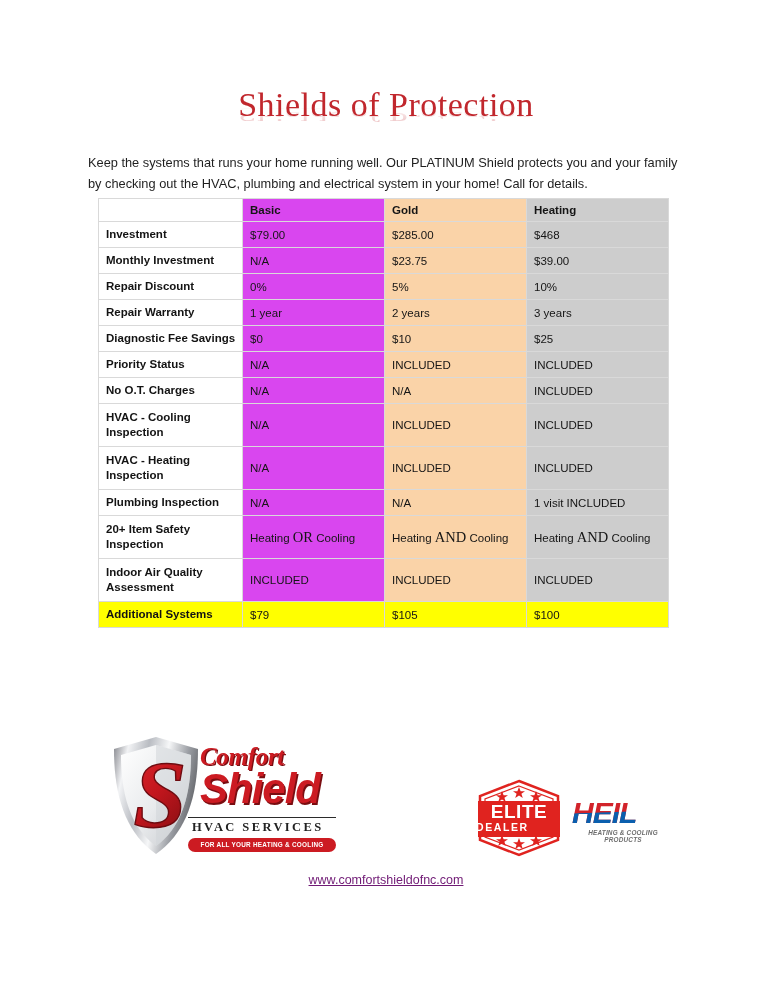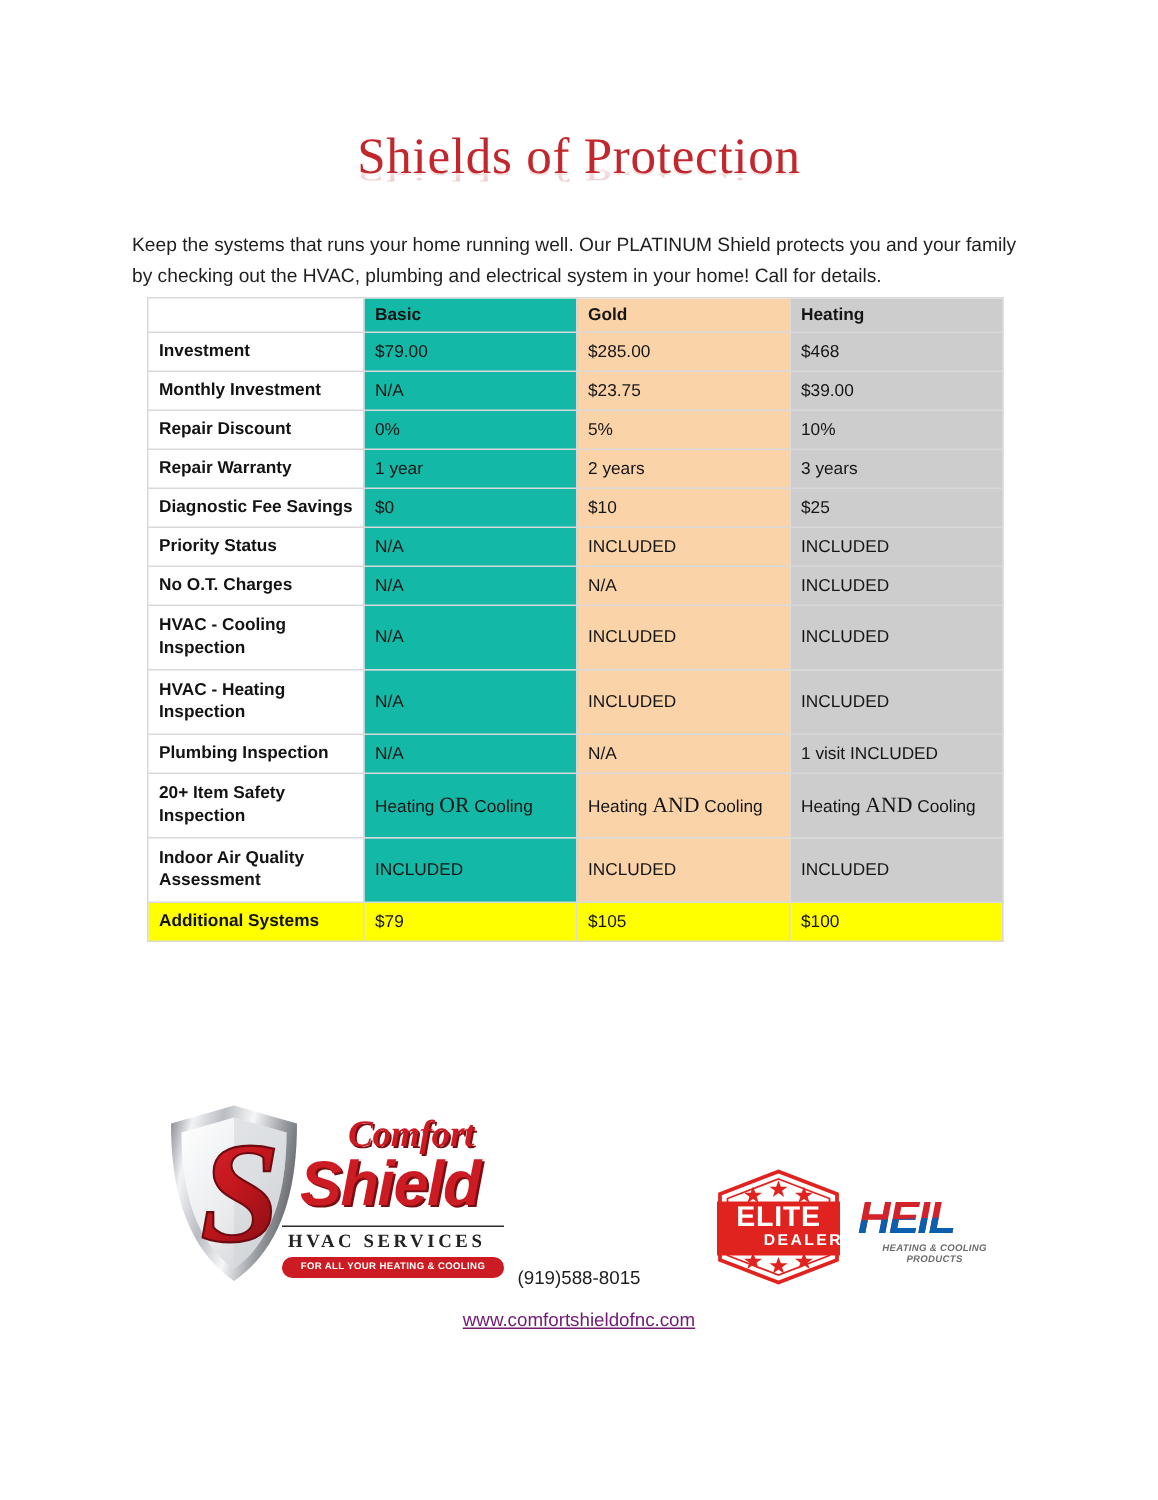--- a/index.html
+++ b/index.html
@@ -87,21 +87,21 @@
   .col-basic { width: 142px; }
   .col-gold  { width: 142px; }
   .col-plat  { width: 142px; }
 
   .cell-label {
     background: #ffffff;
     font-weight: bold;
     color: #131313;
     line-height: 15px;
   }
-  .cell-basic { background: #14b8a6; color: #151515; }
+  .cell-basic { background: #d946ef; color: #151515; }
   .cell-gold  { background: #fad3a8; color: #151515; }
   .cell-plat  { background: #cdcdcd; color: #151515; }
 
   .plan-table tr.head-row .cell-label { background: #ffffff; }
   .plan-table tr.head-row td { font-weight: bold; }
 
   .plan-table tr.highlight-row td {
     background: #ffff00 !important;
     font-weight: bold;
   }
@@ -147,21 +147,20 @@
     position: absolute;
     left: 22px;
     top: 4px;
     font-family: "Liberation Serif", serif;
     font-style: italic;
     font-weight: bold;
     font-size: 25px;
     color: #cc1b22;
     text-shadow: 1.2px 1.2px 0 #7a0d11;
     letter-spacing: -0.3px;
-    margin-left: 32px;
   }
   .cs-shield {
     position: absolute;
     left: 6px;
     top: 26px;
     font-family: Liberation Sans, sans-serif;
     font-style: italic;
     font-weight: bold;
     font-size: 42px;
     color: #cc1b22;
@@ -240,21 +239,21 @@
     color: #ffffff;
     letter-spacing: 0.5px;
     line-height: 21px;
     font-family: "Liberation Sans", sans-serif;
   }
   .dealer-word {
     position: absolute;
     left: 0;
     top: 42px;
     width: 86px;
-    text-align: right;
+    text-align: left;
     font-size: 10.5px;
     font-weight: bold;
     color: #ffffff;
     letter-spacing: 1.6px;
     line-height: 13px;
   }
 
   
   .heil-logo {
     position: absolute;
@@ -496,18 +495,17 @@
     <div class="elite-word">ELITE</div>
     <div class="dealer-word">DEALER</div>
   </div>
 
   <div class="heil-logo">
     <div class="heil-word">HEIL</div>
     <div class="heil-word-blue">HEIL</div>
     <div class="heil-caption">HEATING &amp; COOLING PRODUCTS</div>
   </div>
 
-  <div class="phone">(919)588-8015</div>
   <div class="website">
     <a href="#">www.comfortshieldofnc.com</a>
   </div>
 
 </div>
 
 </body></html>

